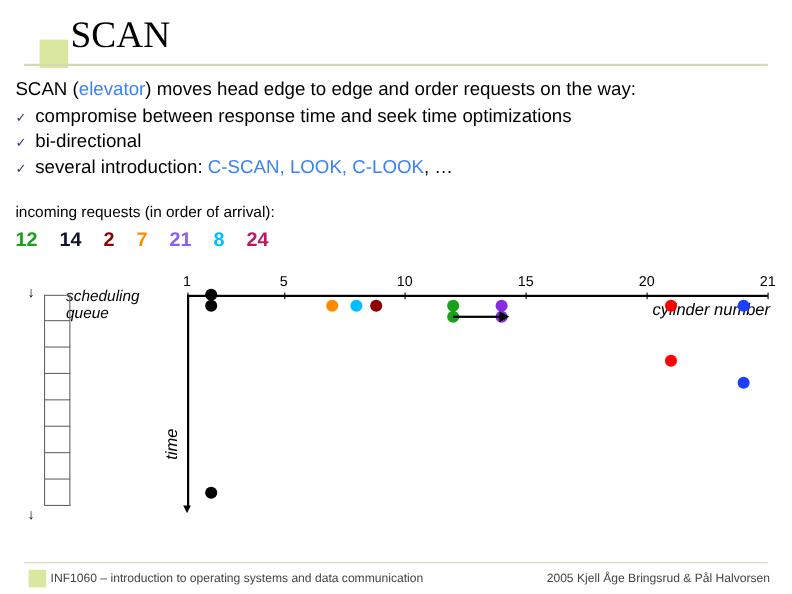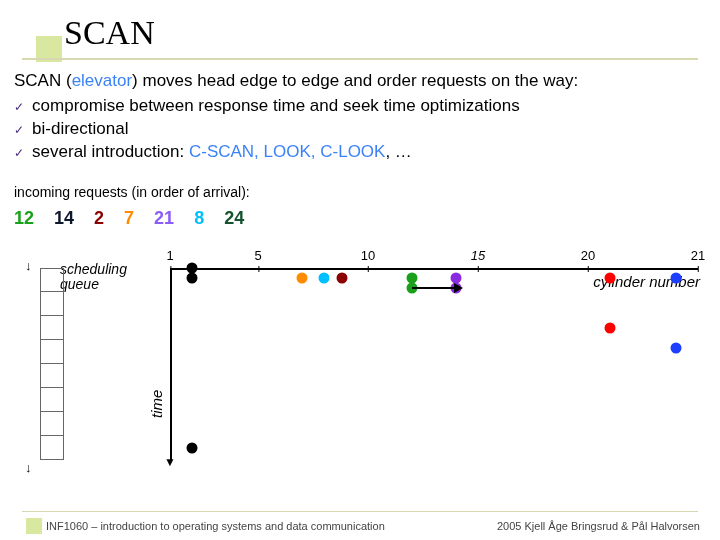--- a/index.html
+++ b/index.html
@@ -46,21 +46,21 @@
   .seg { position:absolute; height:1.5px; background:#000; }
   .tri { position:absolute; width:0; height:0; border-top:5px solid transparent; border-bottom:5px solid transparent; }
   .tri.r { border-left:9px solid #000; }
 
   
   .hr2 { position:absolute; left:22px; bottom:28px; width:676px; height:1.5px; background:#d8d8b0; }
   .foot-sq { position:absolute; left:26px; bottom:6px; width:16px; height:16px; background:#d8e8a0; }
   .foot-l { position:absolute; left:46px; bottom:8px; font-size:11px; color:#444; }
   .foot-r { position:absolute; right:20px; bottom:8px; font-size:11px; color:#444; }
 
-  .c-green{color:#1aa01a}.c-purple{color:#0f172a}.c-darkred{color:#8b0000}.c-orange{color:#ff8c00}.c-red{color:#8b5cf6}.c-cyan{color:#00bfff}.c-blue{color:#14532d}
+  .c-green{color:#1aa01a}.c-purple{color:#0f172a}.c-darkred{color:#8b0000}.c-orange{color:#ff8c00}.c-red{color:#8b5cf6}.c-cyan{color:#00bfff}.c-blue{color:#be185d}
   .bg-green{background:#1aa01a}.bg-purple{background:#8a2be2}.bg-darkred{background:#8b0000}.bg-orange{background:#ff8c00}.bg-red{background:#ff0000}.bg-cyan{background:#00bfff}.bg-blue{background:#1e3fff}.bg-black{background:#000}
 </style>
 </head>
 <body>
 
 <div class="accent-sq"></div>
 <div class="title">SCAN</div>
 <div class="hr1"></div>
 
 <div class="intro">
@@ -75,21 +75,21 @@
 <div class="req-lbl">incoming requests (in order of arrival):</div>
 <div class="req-row" id="req-row"><span class="c-green">12</span><span class="c-purple">14</span><span class="c-darkred">2</span><span class="c-orange">7</span><span class="c-red">21</span><span class="c-cyan">8</span><span class="c-blue">24</span></div>
 
 <div class="cylnum">cylinder number</div>
 
 <div class="axis" id="axis">
   <div class="axis-line"></div>
 <div class="tick" style="left: 0px;">1</div>
     <div class="tick" style="left: 88px;">5</div>
     <div class="tick" style="left: 198px;">10</div>
-    <div class="tick" style="left: 308px; font-style: italic;">15</div>
+    <div class="tick" style="left: 308px;">15</div>
     <div class="tick" style="left: 418px;">20</div>
     <div class="tick" style="left: 528px;">21</div>
     <div class="dot bg-black" style="left: 22px; top: 30px;"></div>
     <div class="dot bg-orange" style="left: 132px; top: 30px;"></div>
     <div class="dot bg-cyan" style="left: 154px; top: 30px;"></div>
     <div class="dot bg-darkred" style="left: 171.6px; top: 30px;"></div>
     <div class="dot bg-green" style="left: 242px; top: 30px;"></div>
     <div class="dot bg-purple" style="left: 286px; top: 30px;"></div>
     <div class="dot bg-red" style="left: 440px; top: 30px;"></div>
     <div class="dot bg-blue" style="left: 506px; top: 30px;"></div>

